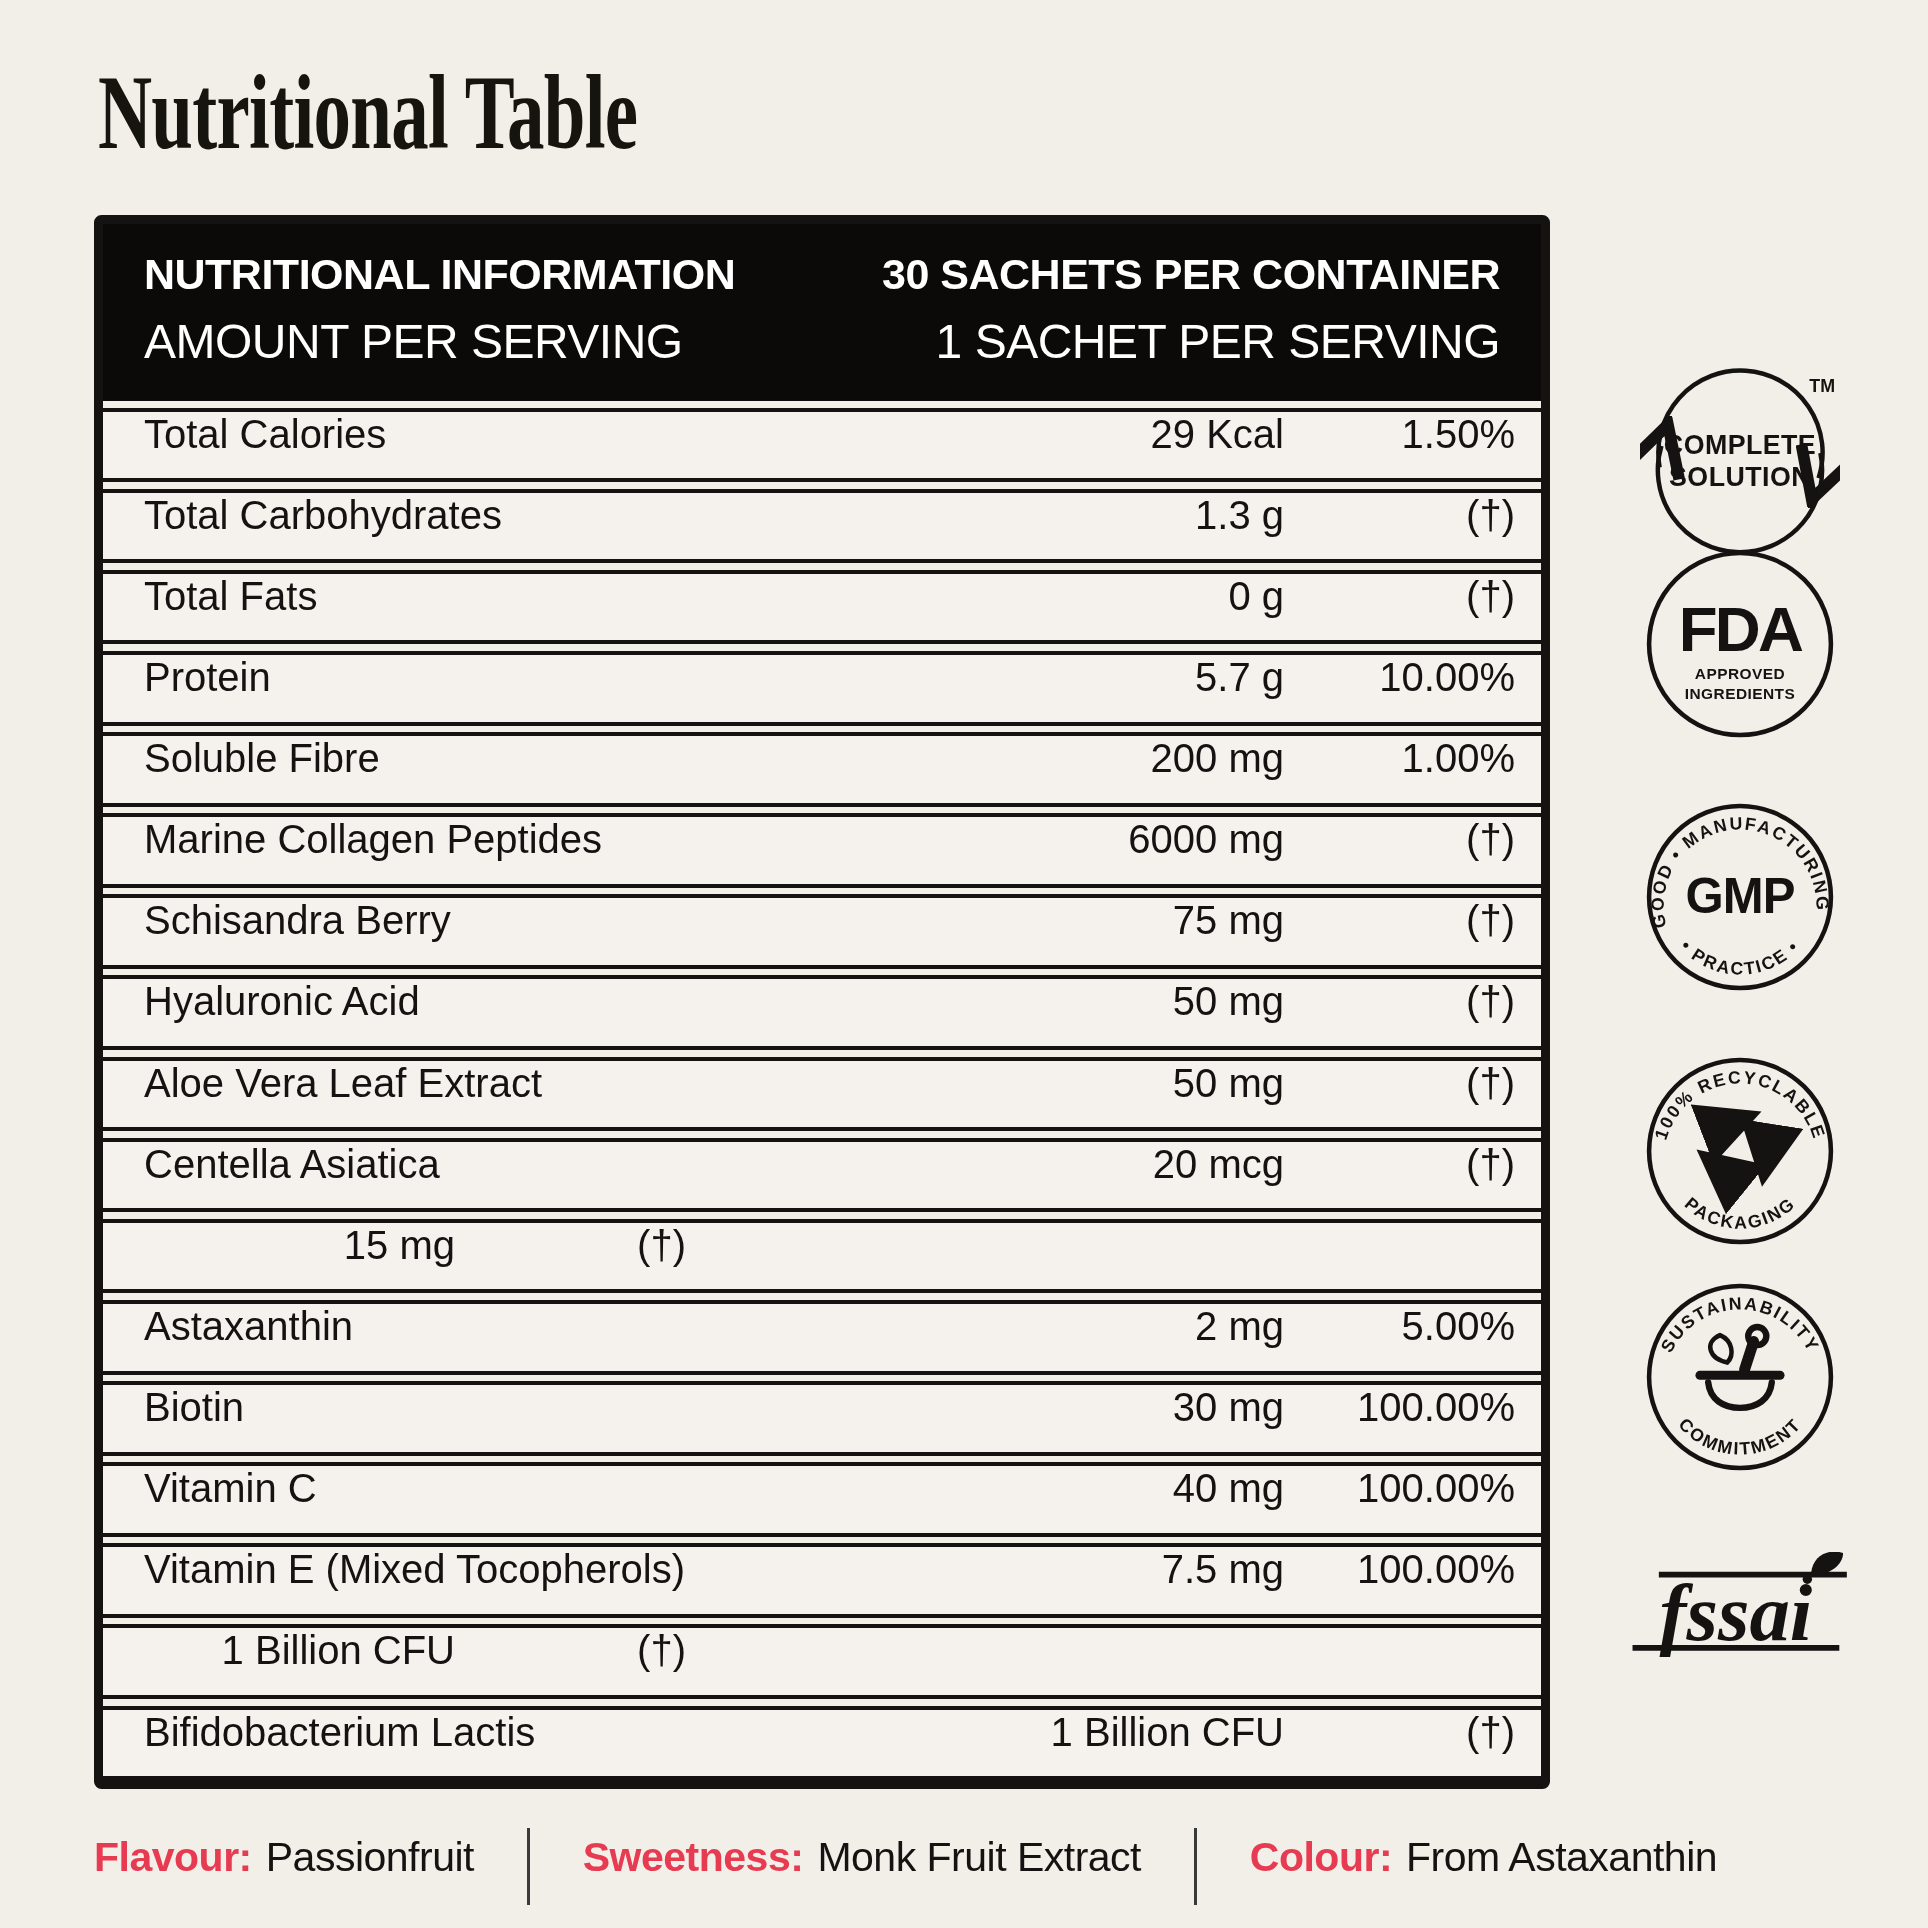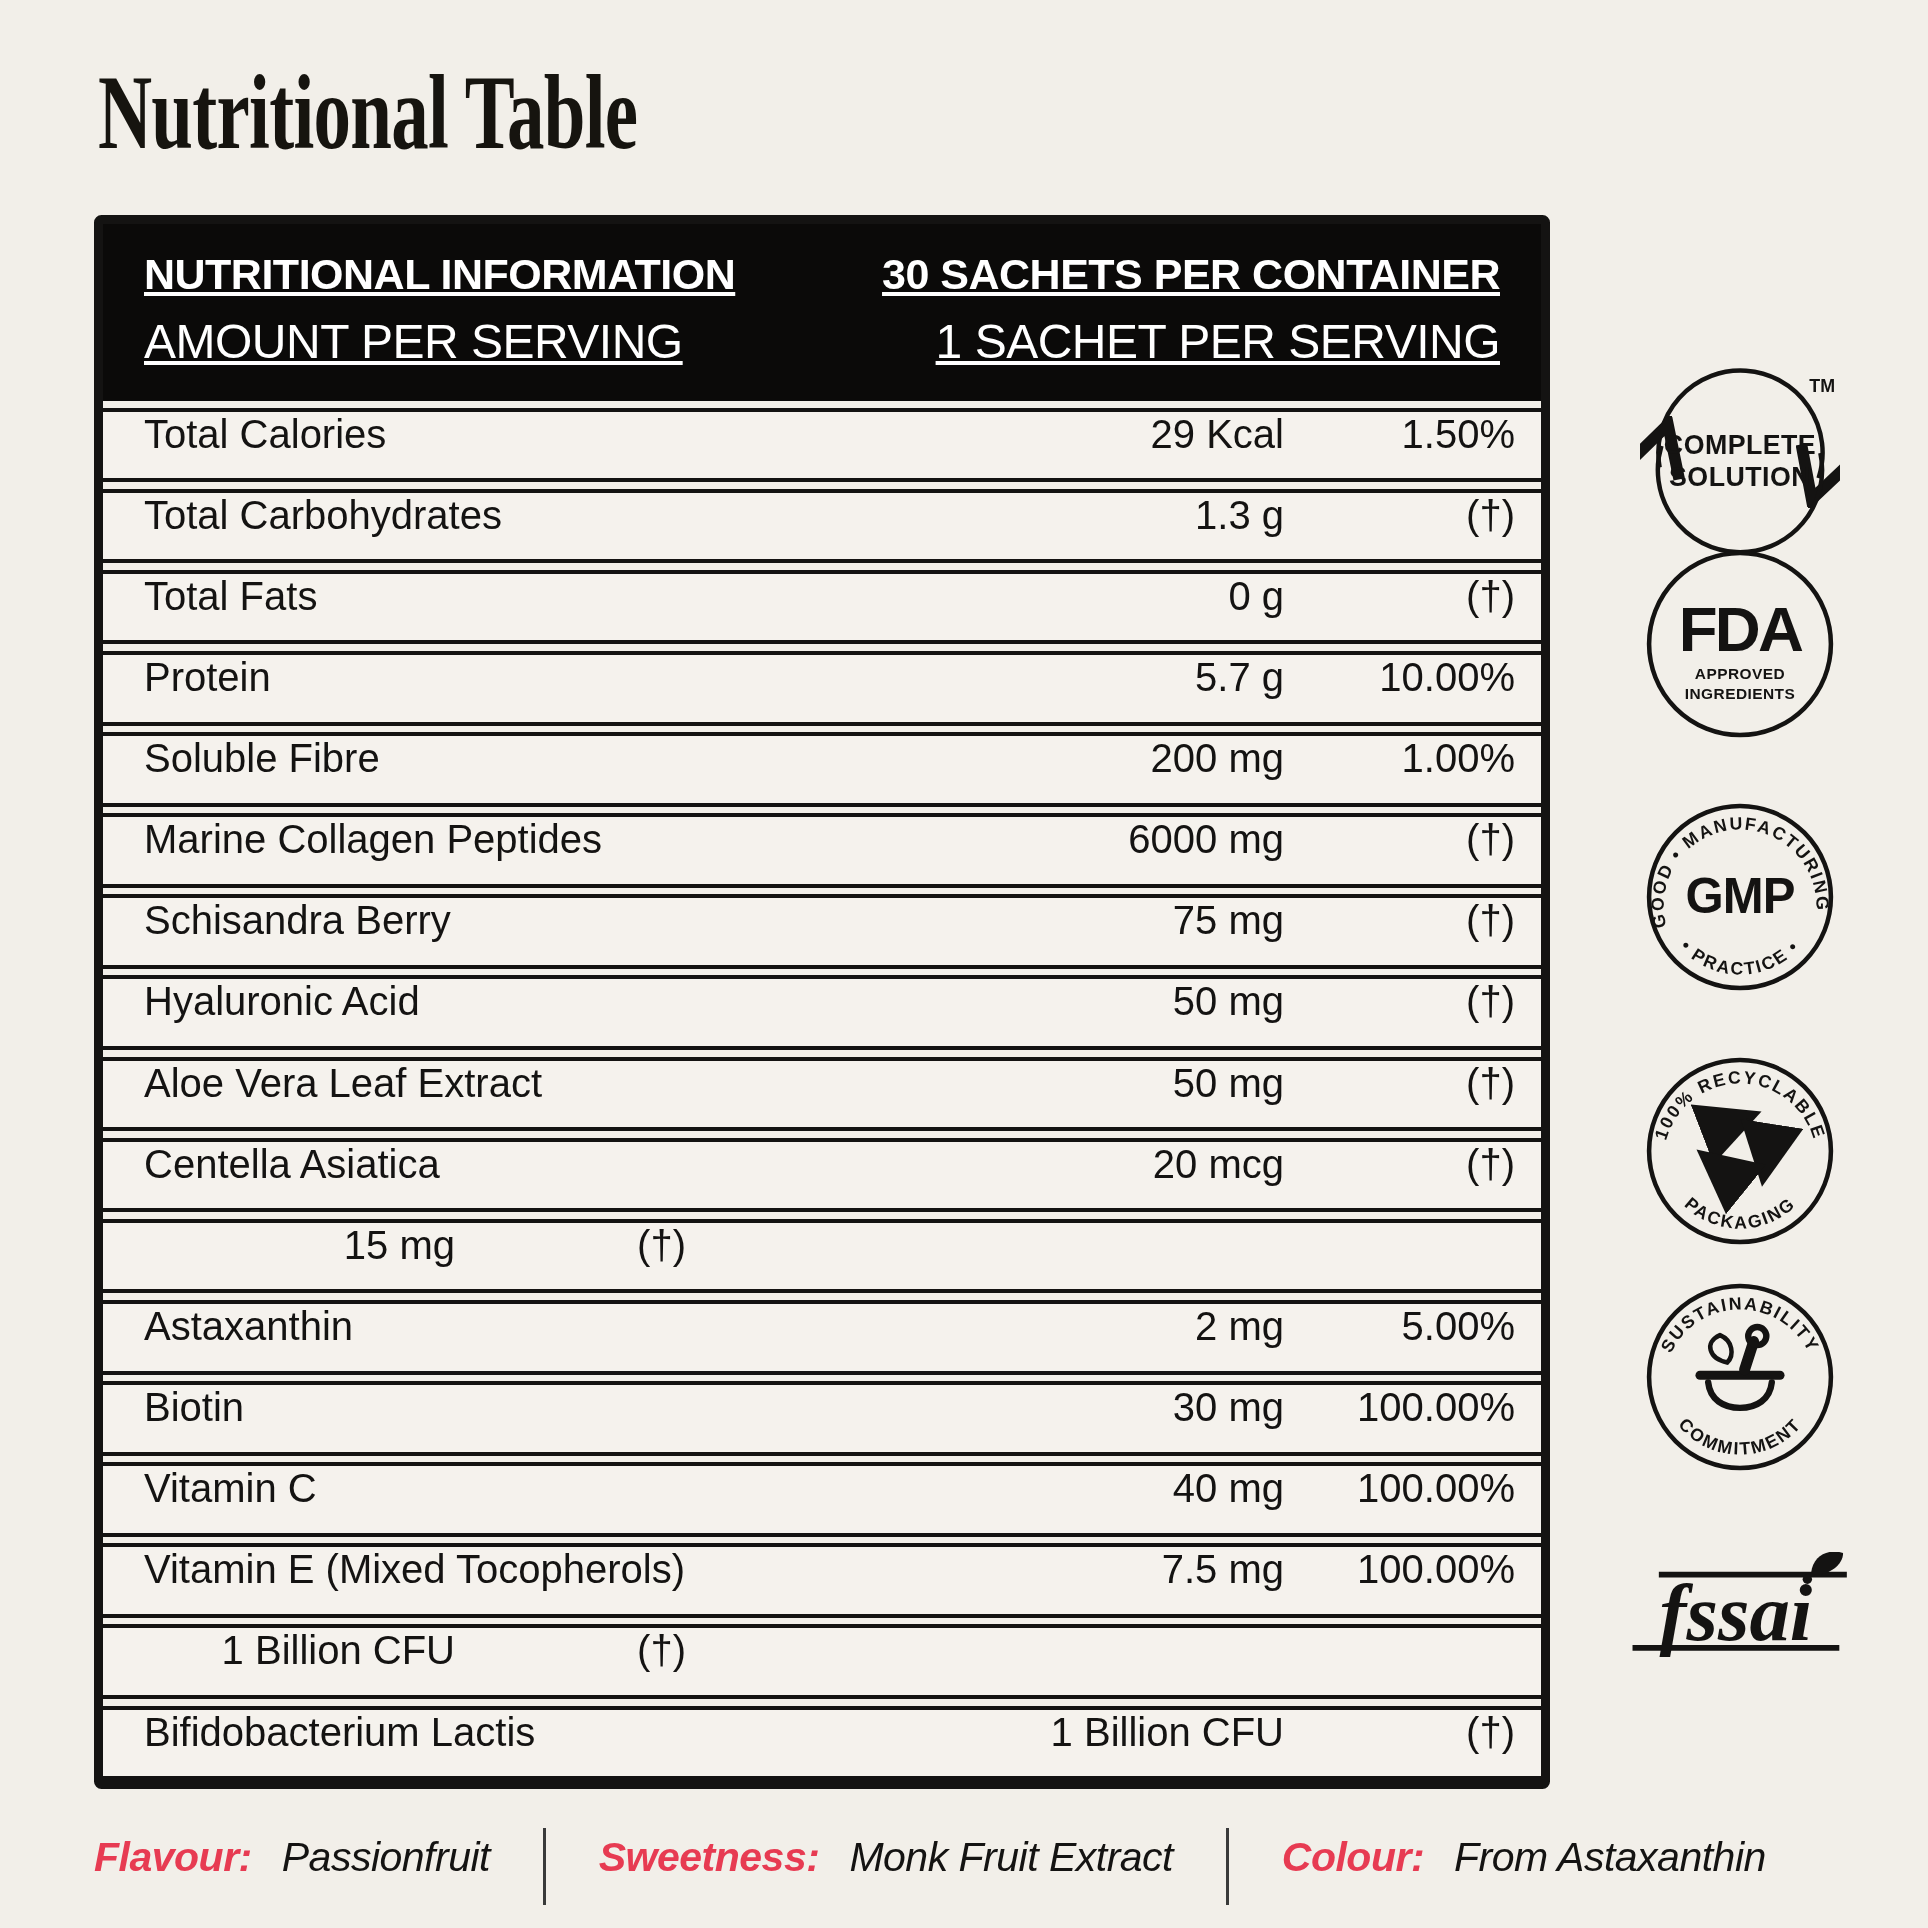--- a/index.html
+++ b/index.html
@@ -16,21 +16,21 @@
   }
   .ntable {
     position:absolute; left:94px; top:215px; width:1456px; height:1574px;
     box-sizing:border-box; border:9.4px solid #141312; border-radius:7.5px;
     background:#f2efe9; display:flex; flex-direction:column;
   }
   .thead {
     background:#0b0a09; color:#ffffff; display:flex; justify-content:space-between;
     padding:26px 41px 32px 41px; margin-bottom:6.6px;
   }
-  .th-col { display:flex; flex-direction:column; gap:15px;text-decoration:underline; }
+  .th-col { display:flex; flex-direction:column; gap:15px; }
   .th-col.right { text-align:right; }
   .th-main { font-size:43px; font-weight:700; letter-spacing:-0.5px; }
   .th-sub  { font-size:48px; font-weight:400; letter-spacing:-0.5px; }
   .tbody { flex:1; display:flex; flex-direction:column; gap:6.6px; }
   .row {
     flex:1; display:flex; align-items:flex-start; box-sizing:border-box;
     background:#f5f2ed; border-top:4.7px solid #141312; border-bottom:4.7px solid #141312;
     padding:0 26px 0 41px; font-size:40px;
   }
   .c-name { flex:1; }
@@ -44,21 +44,21 @@
   .b-gmp { top:797px; }
   .b-rec { top:1051px; }
   .b-sus { top:1277px; }
   .b-fssai { top:1552px; left:1625px; width:235px;font-weight:bold; }
   .arc-text { font-family:"Liberation Sans",sans-serif; font-size:19.5px; font-weight:700; letter-spacing:2.2px; fill:#141312; }
   .seal-stroke { stroke:#141312; fill:none; }
   .footer {
     position:absolute; left:94px; top:1834px; display:flex; align-items:flex-start;
     font-size:41px; letter-spacing:-0.5px;
   }
-  .f-item { display:flex; gap:30px; white-space:nowrap;font-style:italic; }
+  .f-item { display:flex; gap:14px; white-space:nowrap; }
   .f-label { color:#e73b52; font-weight:700; }
   .f-value { color:#141312; font-weight:400; }
   .f-sep { width:2.8px; height:77px; background:#3a3a3a; margin:-5.6px 53px 0 53px; }
 </style>
 </head>
 <body>
 
 <h1 class="title">Nutritional Table</h1>
 
 <div class="ntable">

